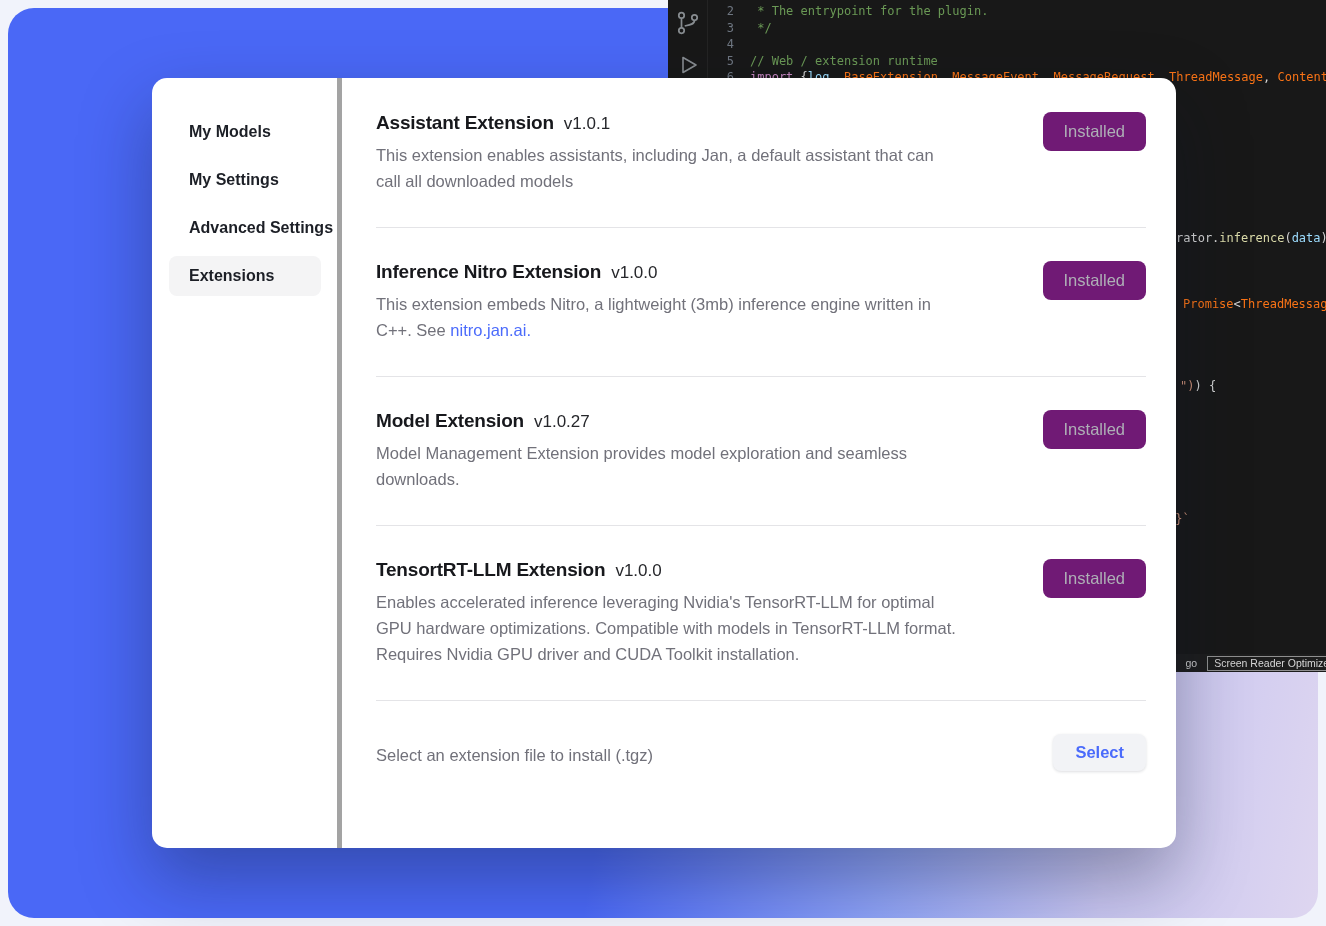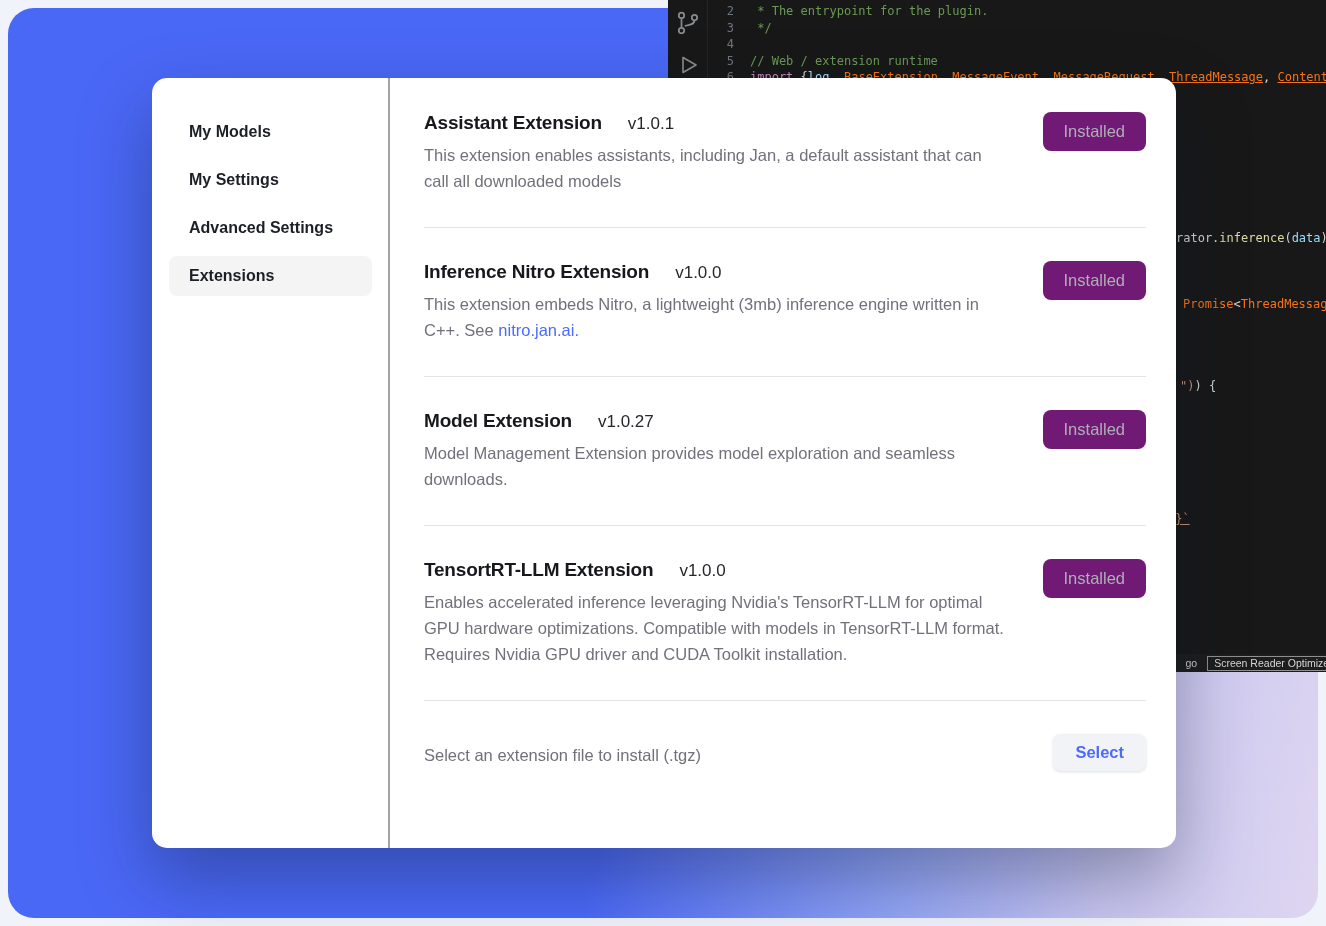--- a/index.html
+++ b/index.html
@@ -22,48 +22,48 @@
   .code-line { display:flex; height:16.5px; line-height:16.5px; white-space:pre; }
   .ln { width:26px; text-align:right; margin-right:16px; color:#6e7681; flex:none; }
   .code-text { white-space:pre; }
   .tok.comment { color:#6a9955; }
   .tok.kw  { color:#c586c0; }
   .tok.pl  { color:#d4d4d4; }
   .tok.var { color:#9cdcfe; }
   .tok.type{ color:#f97316; }
   .tok.fn  { color:#dcdcaa; }
   .tok.str { color:#ce9178; }
-  .tok.u   { text-decoration:underline; }
+  .tok.u   { }
   .fragment { position:absolute; white-space:pre; }
   .frag-0 { left:508px; top:231px; }
   .frag-1 { left:515px; top:297px; }
   .frag-2 { left:512px; top:379px; }
   .frag-3 { left:500px; top:512px; }
   .statusbar { position:absolute; left:0; right:0; bottom:0; height:18px; background:#1d1d1d; display:flex;
                align-items:center; justify-content:flex-end; font-size:10.5px; color:#cccccc;
                font-family:"Liberation Sans",sans-serif; }
   .status-go { margin-right:10px; }
   .status-badge { border:1px solid #8f8f8f; padding:0 6px; height:15px; line-height:13px; color:#d6d6d6;
                   margin-right:-16px; white-space:nowrap; cursor:pointer; }
 
   
   .modal { position:absolute; left:152px; top:78px; width:1024px; height:770px; background:#ffffff;
            border-radius:15px; box-shadow:0 30px 70px rgba(15,23,42,.35); display:flex; overflow:hidden; z-index:3; }
-  .sidebar { width:238px; flex:none; border-right:2px solid #a3a3a3; padding:34px 16px 0 17px; }
+  .sidebar { width:190px; flex:none; border-right:5px solid #a3a3a3; padding:34px 16px 0 17px; }
   .side-item { height:40px; display:flex; align-items:center; padding:0 20px; border-radius:8px; margin-bottom:8px;
                font-size:16px; font-weight:700; color:#1c1f26; cursor:pointer; white-space:nowrap; }
   .side-item.active { background:#f4f4f5;align-items:center; }
 
   .content { flex:1; padding:34px 30px 18px 34px; display:flex; flex-direction:column; }
   .row { display:flex; justify-content:space-between; align-items:flex-start; padding:33px 0;
          border-bottom:1px solid #e4e4e7; }
   .row:first-child { padding-top:0; }
   .row:last-child  { border-bottom:none; }
   .row-text { max-width:580px; }
-  .row-title { display:flex; align-items:baseline; gap:26px; }
+  .row-title { display:flex; align-items:baseline; gap:10px; }
   .ext-name { font-size:19px; font-weight:700; color:#17181c; letter-spacing:-.2px; }
   .ext-version { font-size:17px; color:#26272b; }
   .ext-desc { margin-top:9px; font-size:16.5px; line-height:1.55; color:#71717a; }
   .ext-link { color:#4b6bfb; text-decoration:none; cursor:pointer; }
   .btn { flex:none; border:none; border-radius:8px; font-size:16.5px; padding:10px 21px;
          font-family:"Liberation Sans","DejaVu Sans",sans-serif; }
   .btn.installed { background:#701a75; color:#aeafb6; font-weight:500; cursor:default; }
   .btn.select { background:#f2f3f6; color:#4b6bfb; font-weight:700; padding:9px 22px;
                 box-shadow:0 1px 3px rgba(16,24,40,.14); cursor:pointer; }
 </style>

